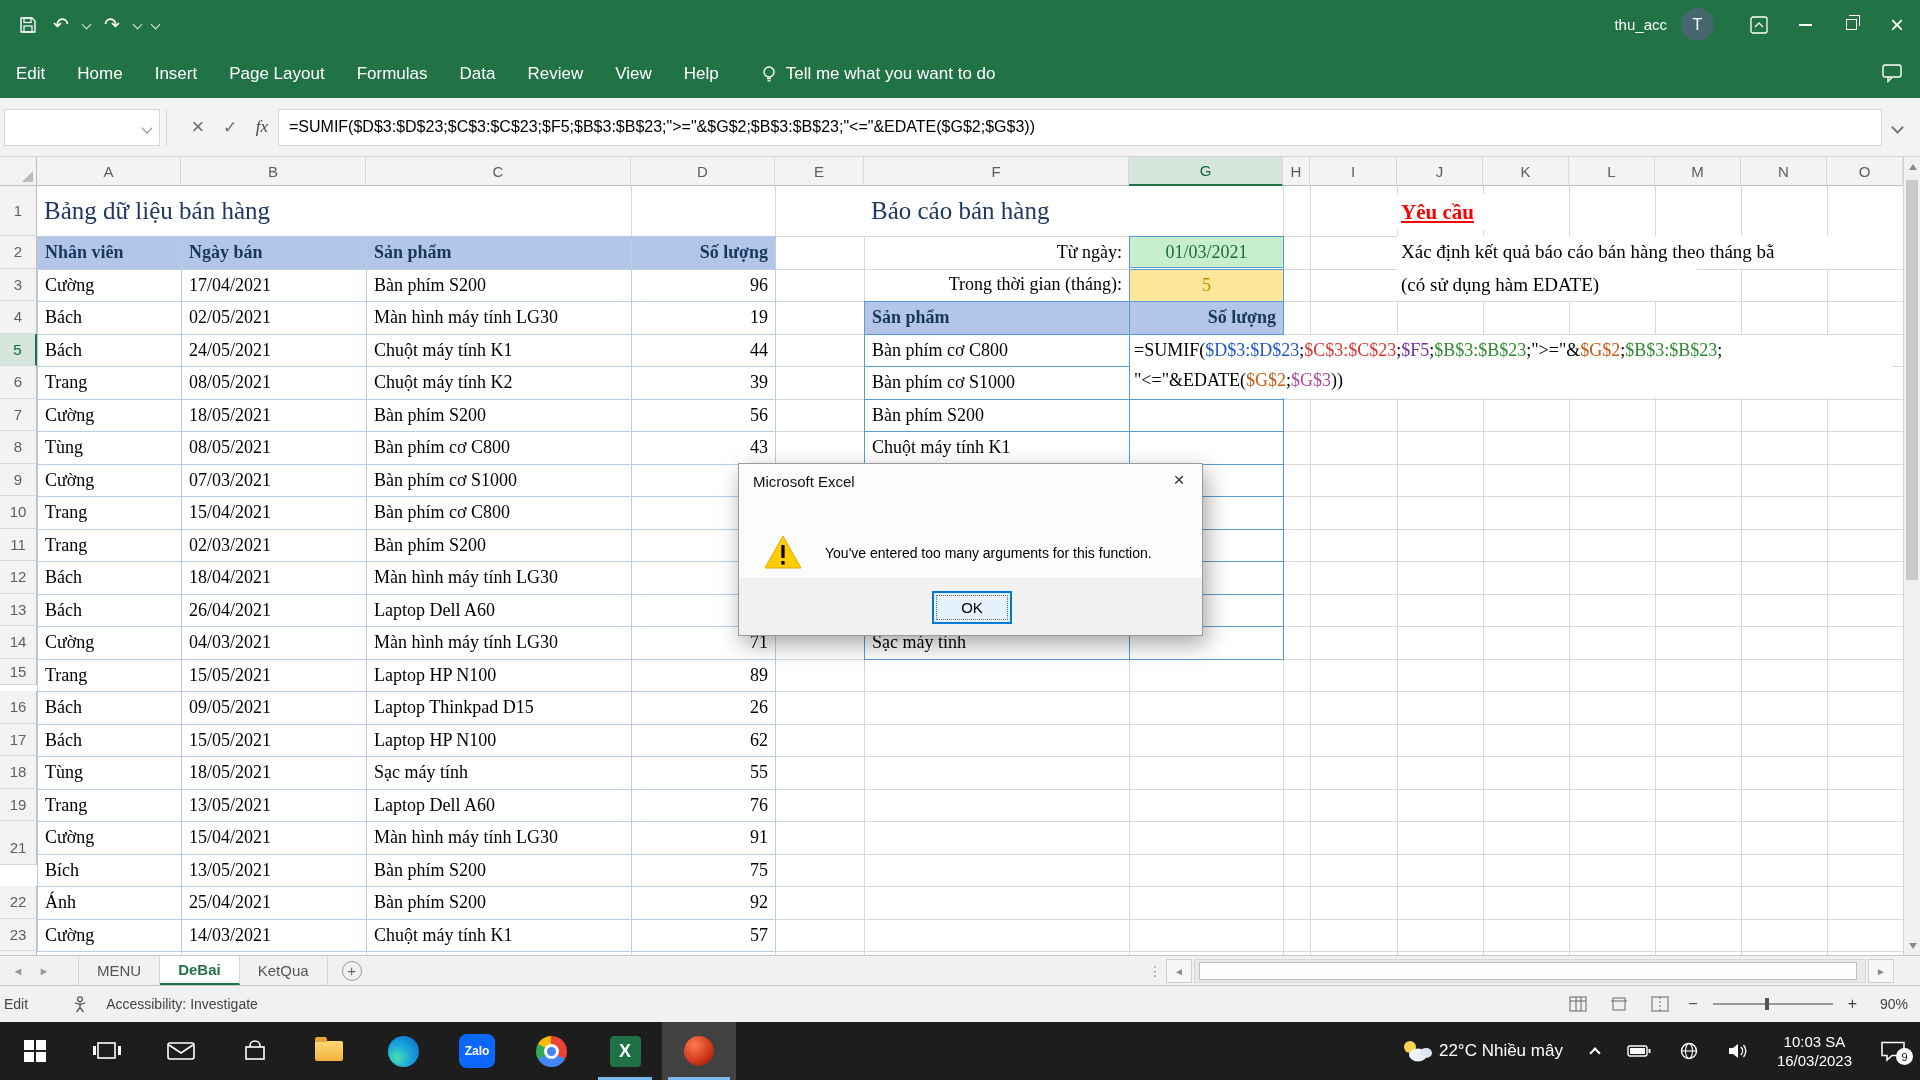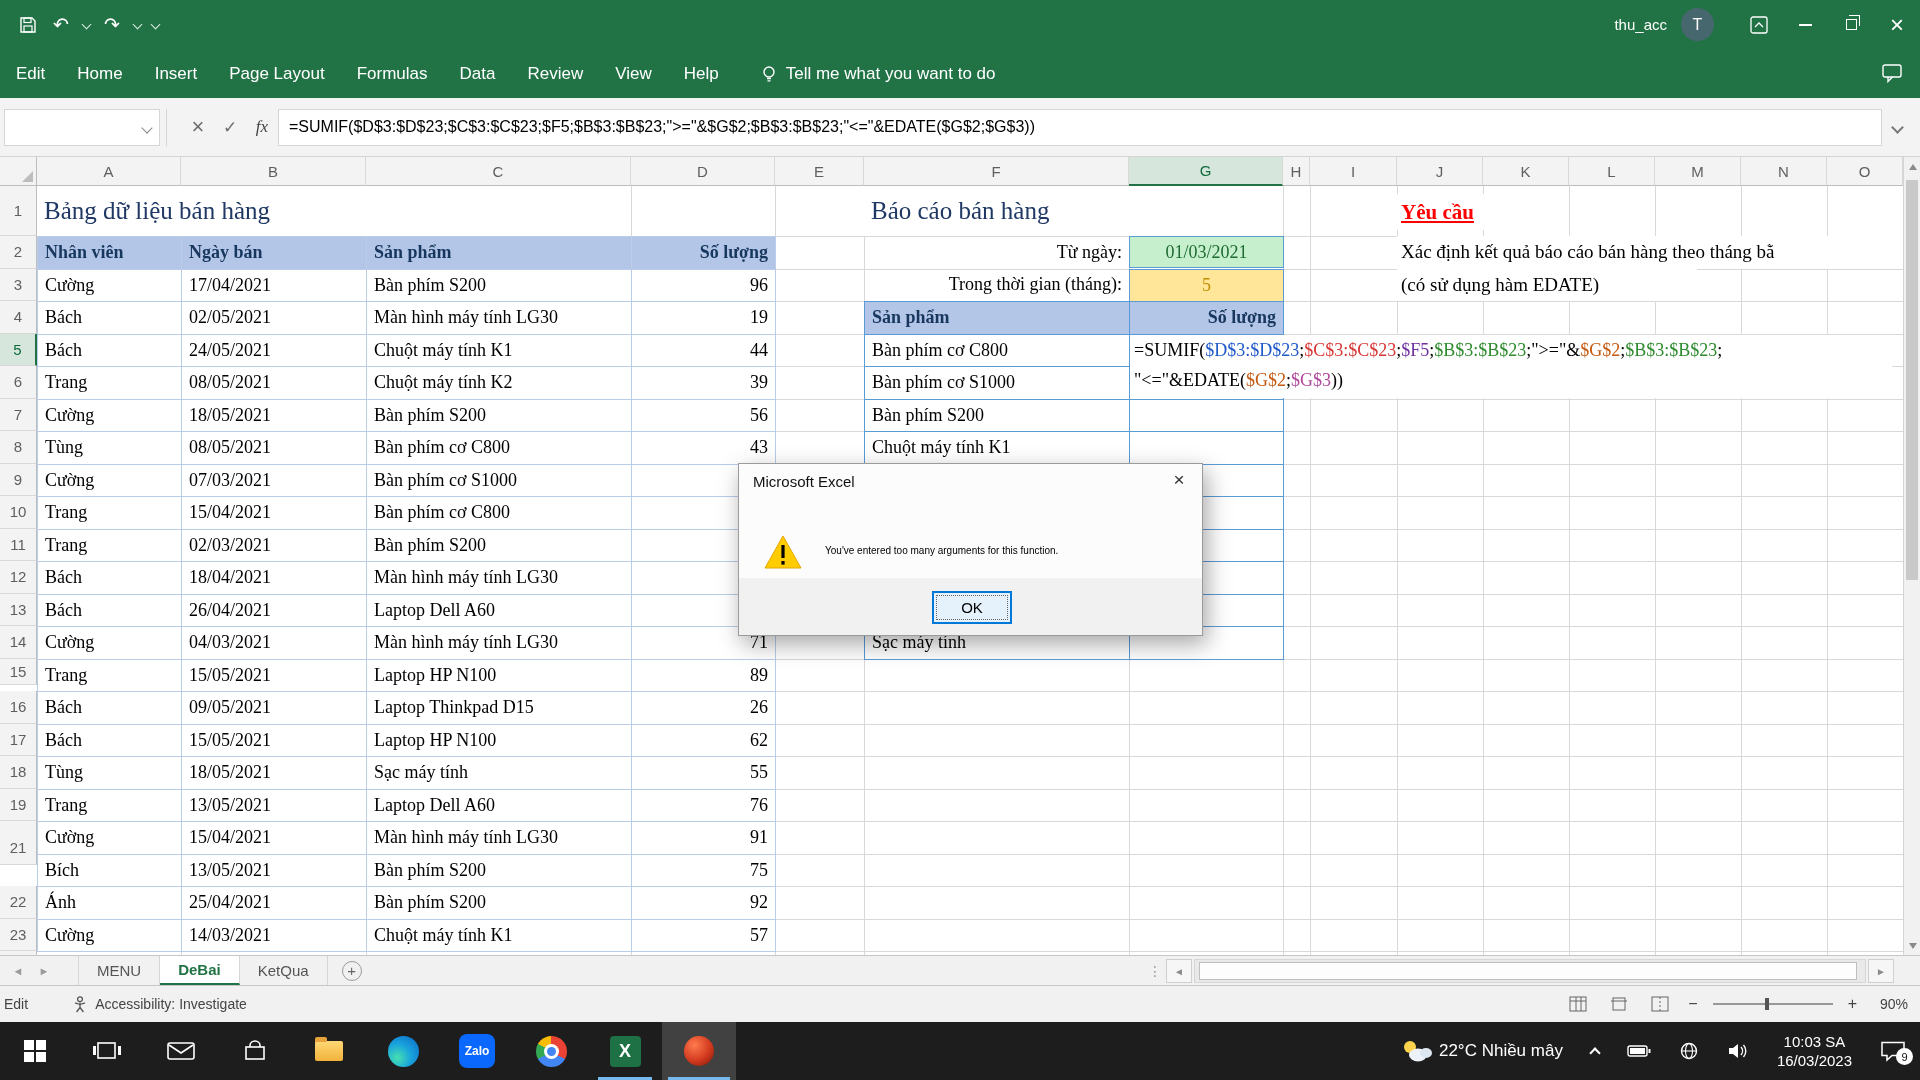--- a/index.html
+++ b/index.html
@@ -70,40 +70,40 @@
   .tri-up{width:0;height:0;border-left:4px solid transparent;border-right:4px solid transparent;border-bottom:6px solid #8a8a8a}
   .tri-down{width:0;height:0;border-left:4px solid transparent;border-right:4px solid transparent;border-top:6px solid #8a8a8a}
   .vs-thumb{position:absolute;left:2px;top:23px;width:12px;height:400px;background:#C9C9C9}
 
   
   .dialog{position:absolute;left:738px;top:463px;width:465px;height:173px;background:#FCFCFC;border:1px solid #9B9B9B;box-shadow:4px 8px 22px rgba(0,0,0,.35);z-index:100}
   .dlg-footer{position:absolute;left:0;right:0;bottom:0;height:57px;background:#F1F1F1}
   .dlg-title{position:absolute;left:14px;top:9px;font-size:15px;color:#111}
   .dlg-close{position:absolute;right:0;top:0;width:46px;height:32px;display:flex;align-items:center;justify-content:center;font-size:19px;color:#333}
   .dlg-icon{position:absolute;left:24px;top:70px}
-  .dlg-msg{position:absolute;left:86px;top:81px;font-size:10px;color:#000}
+  .dlg-msg{position:absolute;left:86px;top:81px;font-size:14px;color:#000}
   .dlg-ok{position:absolute;left:193px;top:127px;width:80px;height:33px;background:#E5F1FB;border:2px solid #0078D7;font-size:15px;color:#000;display:flex;align-items:center;justify-content:center;outline:1px dotted #666;outline-offset:-5px}
 
   
   .tabstrip{position:absolute;left:0;top:955px;width:1920px;height:30px;background:#F1F1F1;border-top:1px solid #C6C6C6;display:flex;align-items:stretch}
   .tnav{width:16px;display:flex;align-items:center;justify-content:center;color:#9a9a9a;font-size:11px;margin-left:10px}
   .stab{padding:0 18px;font-size:15px;color:#555;display:flex;align-items:center;border-right:1px solid #D6D6D6}
   .stab:first-of-type{margin-left:26px;border-left:1px solid #D6D6D6}
   .stab.active{background:#fff;color:#217346;font-weight:bold;border-bottom:2px solid #217346}
   .addsheet{width:20px;height:20px;border:1px solid #9a9a9a;border-radius:50%;color:#666;display:flex;align-items:center;justify-content:center;font-size:15px;margin:auto 0 auto 14px}
   .tgrip{position:absolute;left:1148px;top:0;height:30px;display:flex;align-items:center;color:#9a9a9a;font-size:14px}
   .hs-left,.hs-right{position:absolute;top:3px;width:26px;height:24px;background:#F6F6F6;border:1px solid #CFCFCF;display:flex;align-items:center;justify-content:center;color:#8a8a8a;font-size:10px}
   .hs-left{left:1166px}.hs-right{left:1868px}
   .hs-track{position:absolute;left:1194px;top:3px;width:672px;height:24px;background:#E9E9E9;border:1px solid #D6D6D6}
   .hs-thumb{position:absolute;left:4px;top:2px;width:658px;height:18px;background:#FDFDFD;border:1px solid #BFBFBF}
 
   
   .statusbar{position:absolute;left:0;top:985px;width:1920px;height:37px;background:#F1F1F1;border-top:1px solid #C6C6C6;display:flex;align-items:center;font-size:14px;color:#444}
   .smode{margin-left:4px}
-  .sacc{margin-left:44px;display:flex;align-items:center;gap:7px}
+  .sacc{margin-left:44px;display:flex;align-items:center;gap:18px}
   .sright{position:absolute;right:12px;height:100%;display:flex;align-items:center;gap:15px}
   .vicon{width:26px;height:22px;display:flex;align-items:center;justify-content:center}
   .ztrack{width:120px;height:2px;background:#999;position:relative}
   .zthumb{position:absolute;left:52px;top:-5px;width:4px;height:12px;background:#555}
   .zminus,.zplus{font-size:16px;color:#444}
   .zpct{font-size:14px;color:#444;width:36px;text-align:right}
 
   
   .taskbar{position:absolute;left:0;top:1022px;width:1920px;height:58px;background:#1D1D1D;display:flex;align-items:stretch}
   .tb-start{width:70px;display:flex;align-items:center;justify-content:center}

